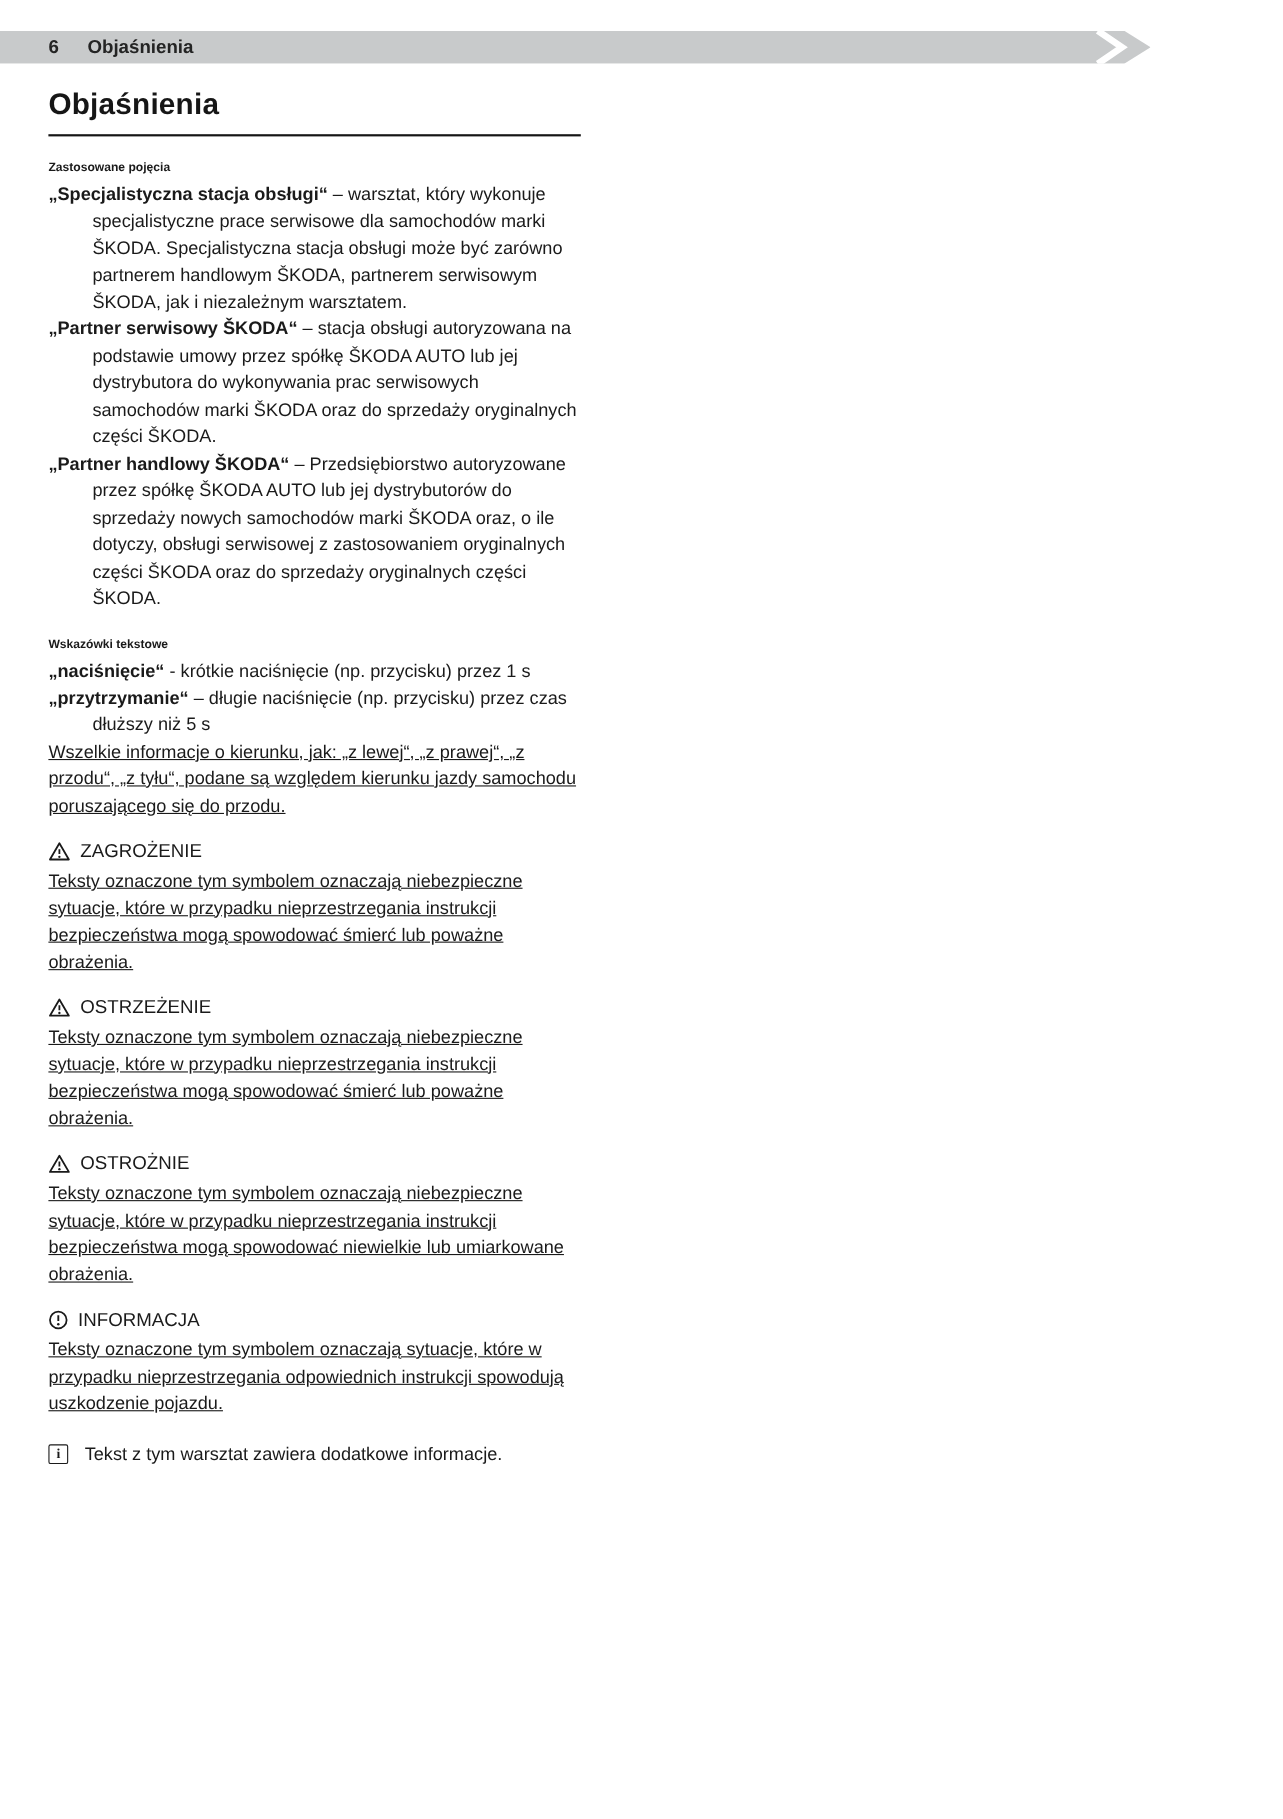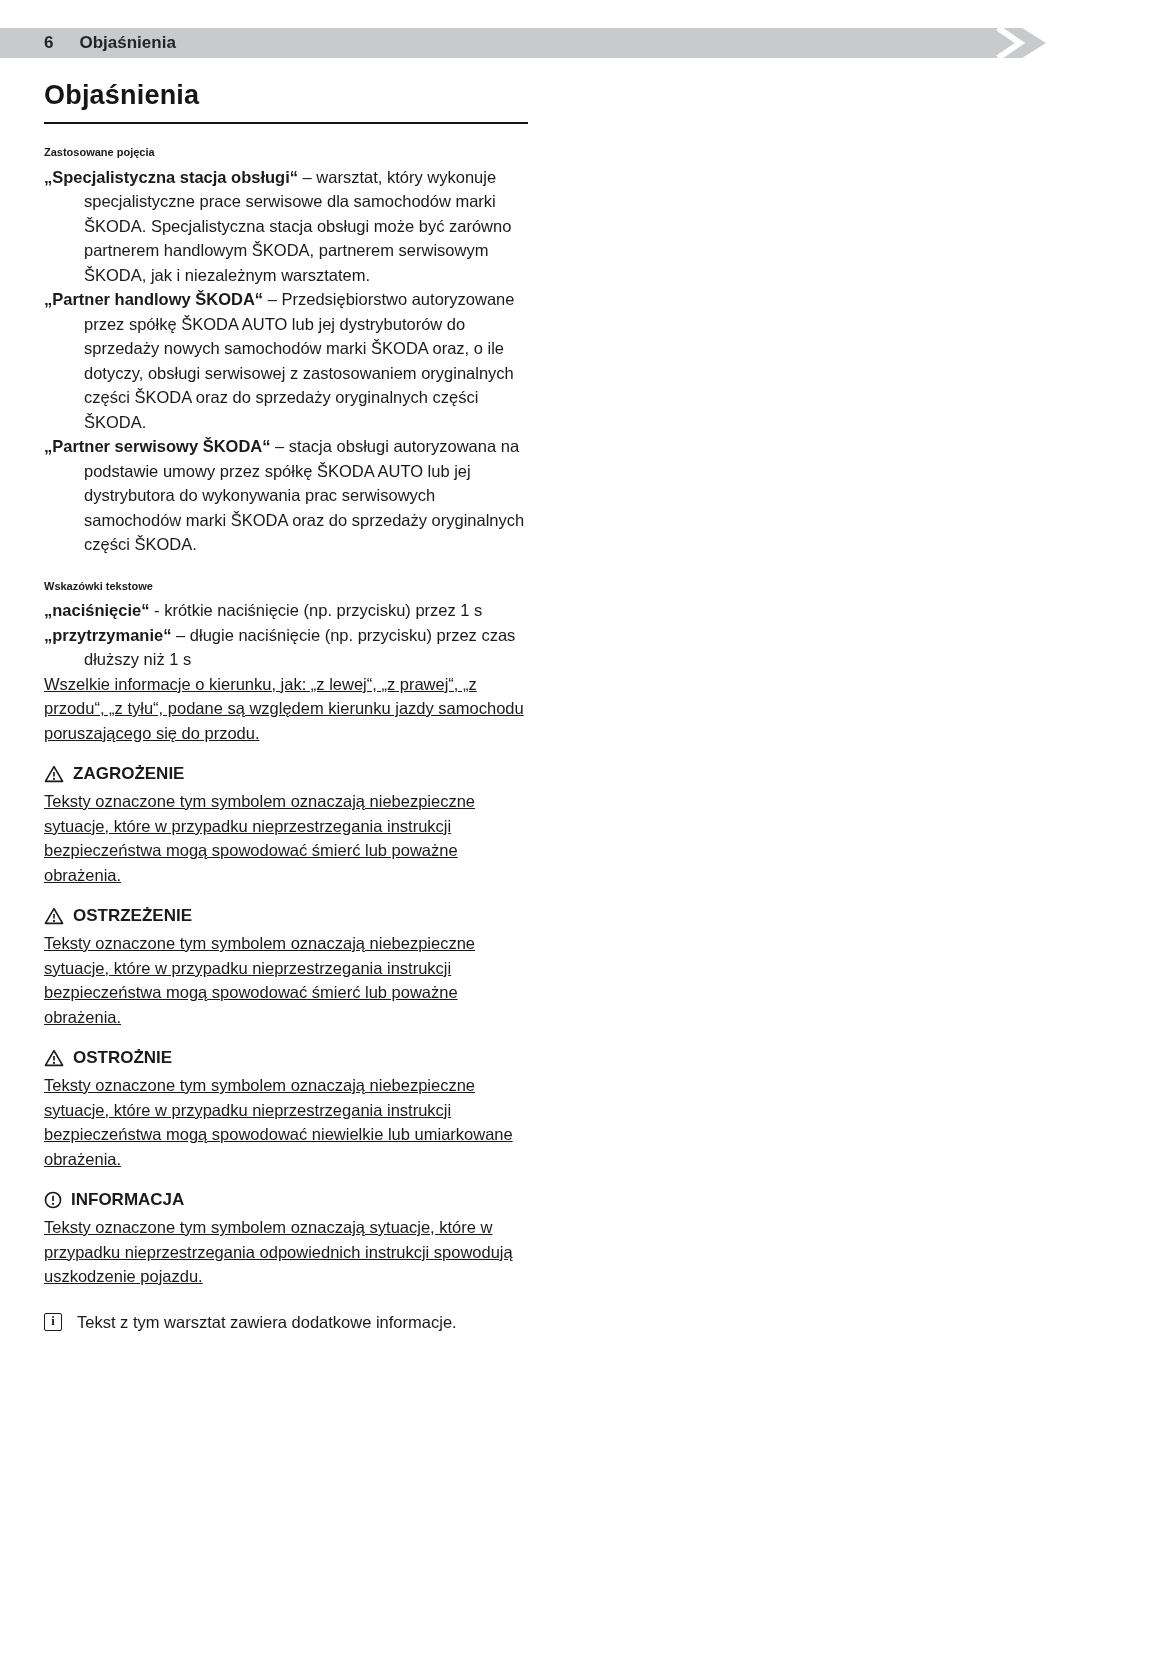--- a/index.html
+++ b/index.html
@@ -42,21 +42,21 @@
   p.body { font-size:16.5px; line-height:24.5px;text-decoration:underline; }
   p.def {
     font-size:16.5px; line-height:24.5px;
     padding-left:40px; text-indent:-40px;
   }
   .term { font-weight:bold;margin-top:40px; }
 
   .warn-block { margin-top:19px; }
   .warn-head {
     display:flex; gap:9px;
-    font-size:17px; font-weight:bold; margin-bottom:5px;
+    font-size:17px; font-weight:normal; margin-bottom:5px;
   }
   .warn-head .w-icon { display:inline-flex; align-items:center; }
 
   .note-block { margin-top:21px; display:flex; gap:15px; }
   .note-icon {
     flex:0 0 auto; width:18px; height:18px; margin-top:3px;
     border:1.6px solid #1a1a1a; border-radius:2px;
     font-size:12.5px; font-weight:bold; line-height:15px; text-align:center;
     font-family:"Liberation Serif", serif;
   }
@@ -74,26 +74,26 @@
   <span>Objaśnienia</span>
 </div>
 
 <div class="content">
 
   <h1 class="page-title">Objaśnienia</h1>
 
   <h2 class="sec-heading first">Zastosowane pojęcia</h2>
 
   <p class="def"><span class="term">„Specjalistyczna stacja obsługi“</span><span> – warsztat, który wykonuje specjalistyczne prace serwisowe dla samochodów marki ŠKODA. Specjalistyczna stacja obsługi może być zarówno partnerem handlowym ŠKODA, partnerem serwisowym ŠKODA, jak i niezależnym warsztatem.</span></p>
+  <p class="def"><span class="term">„Partner serwisowy ŠKODA“</span><span> – stacja obsługi autoryzowana na podstawie umowy przez spółkę ŠKODA AUTO lub jej dystrybutora do wykonywania prac serwisowych samochodów marki ŠKODA oraz do sprzedaży oryginalnych części ŠKODA.</span></p>
   <p class="def"><span class="term">„Partner handlowy ŠKODA“</span><span> – Przedsiębiorstwo autoryzowane przez spółkę ŠKODA AUTO lub jej dystrybutorów do sprzedaży nowych samochodów marki ŠKODA oraz, o ile dotyczy, obsługi serwisowej z zastosowaniem oryginalnych części ŠKODA oraz do sprzedaży oryginalnych części ŠKODA.</span></p>
-  <p class="def"><span class="term">„Partner serwisowy ŠKODA“</span><span> – stacja obsługi autoryzowana na podstawie umowy przez spółkę ŠKODA AUTO lub jej dystrybutora do wykonywania prac serwisowych samochodów marki ŠKODA oraz do sprzedaży oryginalnych części ŠKODA.</span></p>
 
   <h2 class="sec-heading">Wskazówki tekstowe</h2>
   <p class="def"><span class="term">„naciśnięcie“</span><span> - krótkie naciśnięcie (np. przycisku) przez 1 s</span></p>
-  <p class="def"><span class="term">„przytrzymanie“</span><span> – długie naciśnięcie (np. przycisku) przez czas dłuższy niż 1 s</span></p>
+  <p class="def"><span class="term">„przytrzymanie“</span><span> – długie naciśnięcie (np. przycisku) przez czas dłuższy niż 5 s</span></p>
 
   <p class="body">Wszelkie informacje o kierunku, jak: „z lewej“, „z prawej“, „z przodu“, „z tyłu“, podane są względem kierunku jazdy samochodu poruszającego się do przodu.</p>
 
   <div class="warn-block">
     <div class="warn-head">
       <span class="w-icon">
         <svg width="20" height="18" viewBox="0 0 24 22">
             <path d="M12 2 L22.5 20 L1.5 20 Z" fill="none" stroke="#1a1a1a" stroke-width="2" stroke-linejoin="round"></path>
             <line x1="12" y1="8.5" x2="12" y2="14" stroke="#1a1a1a" stroke-width="2"></line>
             <circle cx="12" cy="17" r="1.3" fill="#1a1a1a"></circle>

